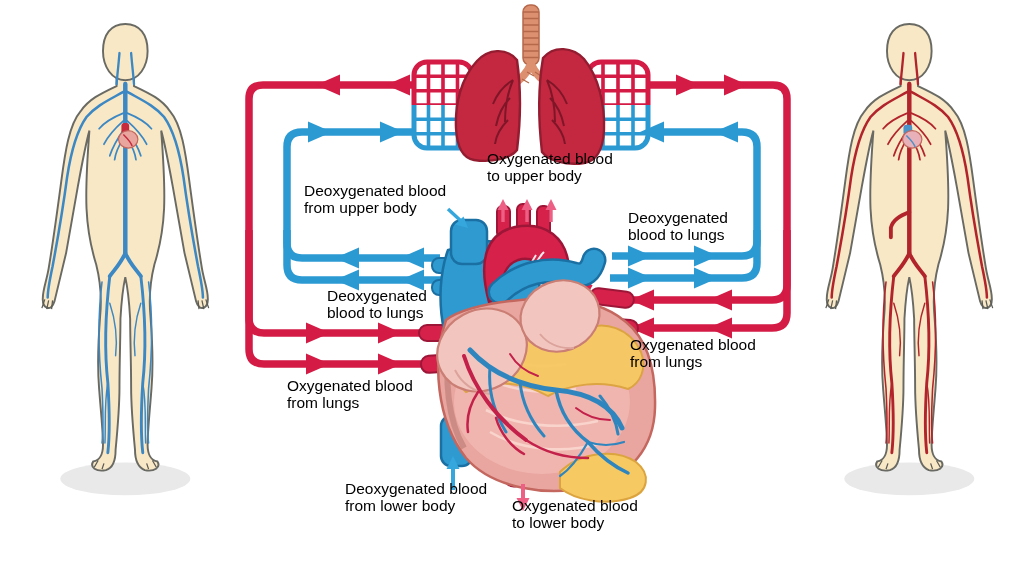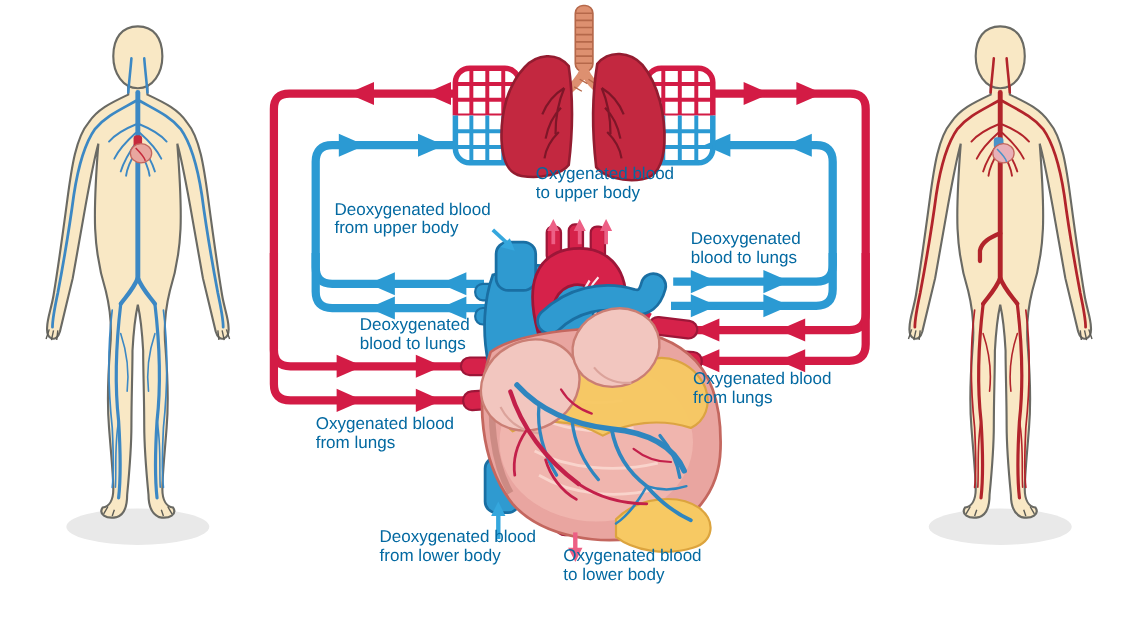--- a/index.html
+++ b/index.html
@@ -1,19 +1,19 @@
 <!DOCTYPE html>
 <html><head>
 <meta charset="utf-8">
 <style>
   html,body{margin:0;padding:0;background:#fff;}
   .stage{position:relative;width:1024px;height:561px;background:#ffffff;overflow:hidden;
          font-family:"Liberation Sans", sans-serif;}
   .stage svg{position:absolute;left:0;top:0;}
-  .lbl{position:absolute;color:#0369a1;font-size:15.5px;line-height:16.5px;
+  .lbl{position:absolute;color:#000000;font-size:15.5px;line-height:16.5px;
        white-space:pre-line;letter-spacing:0px;}
 </style>
 </head>
 <body>
 
 <div class="stage">
 <svg width="1024" height="561" viewBox="0 0 1024 561">
   <defs>
     <g id="bodyShape">
       <path d="M81,54 L81,66 C64,74 52,80 44,92 C32,106 28,134 24,164 C20,194 16,224 11,254 C9,266 5,276 5,284 C4,296 14,299 17,288 C21,272 25,254 29,238 C33,216 37,192 41,170 C45,148 49,126 53,112 C51,138 49,166 50,192 C51,214 55,234 60,250 C64,266 66,284 64,304 C62,330 61,354 63,378 C65,404 67,422 67,436 C67,446 63,452 57,453 C53,459 60,464 70,462 C77,460 80,452 80,441 C82,420 84,398 84,376 C84,350 85,326 85,306 C86,288 88,272 90,263 C92,272 94,288 95,306 C95,326 96,350 96,376 C96,398 98,420 100,441 C100,452 103,459 110,462 C120,464 127,459 123,453 C117,452 113,446 113,436 C113,422 115,404 117,378 C119,354 118,330 116,304 C114,284 116,266 120,250 C125,234 129,214 130,192 C131,166 129,138 127,112 C131,126 135,148 139,170 C143,192 147,216 151,238 C155,254 159,272 163,288 C166,299 176,296 175,284 C175,276 171,266 169,254 C164,224 160,194 156,164 C152,134 148,106 136,92 C128,80 116,74 99,66 L99,54 Z"></path>

